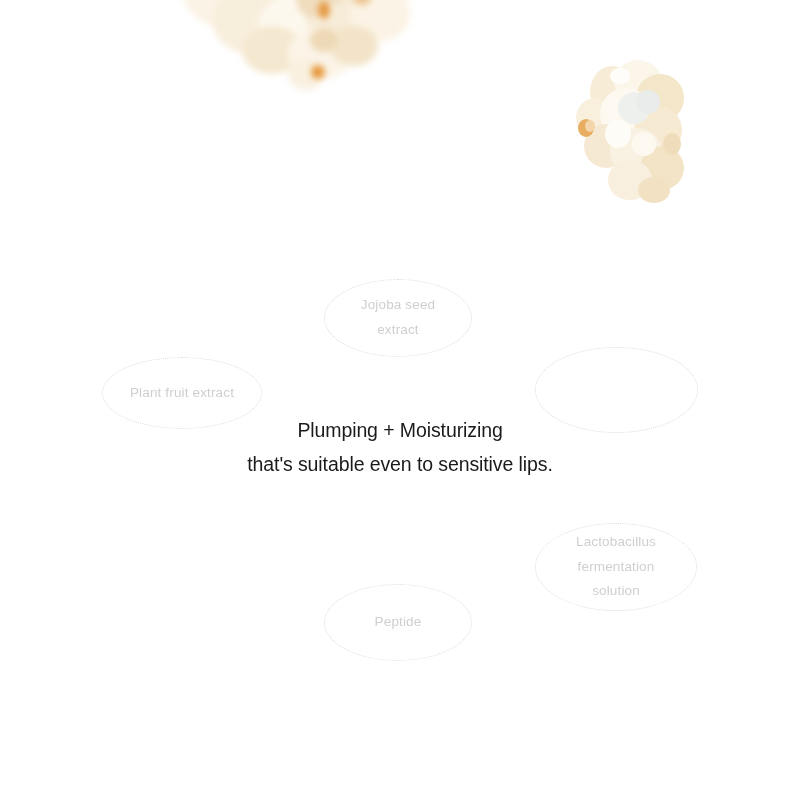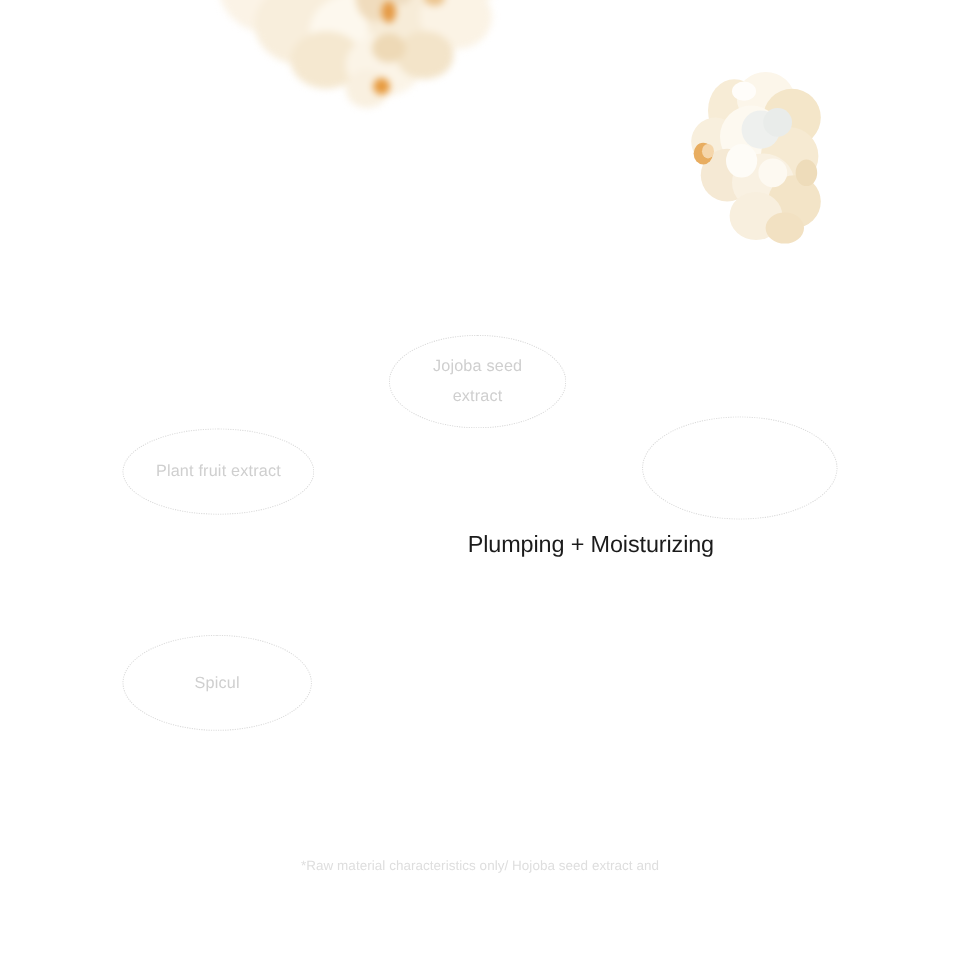--- a/index.html
+++ b/index.html
@@ -81,27 +81,26 @@
   .bubble-spicul      { left:   7px; top: 261px; width: 158px; height:  80px; }
   .bubble-lacto       { left: 440px; top: 255px; width: 162px; height:  88px; }
   .bubble-peptide     { left: 229px; top: 316px; width: 148px; height:  77px; }
 
   
   .center-copy {
     position: absolute;
     left: 110px;
     top: 146px;
     width: 390px;
-    text-align: right;
+    text-align: center;
     color: #1b1b1b;
     font-size: 19.5px;
     line-height: 1.72;
     letter-spacing: -.1px;
     white-space: nowrap;
-    margin-top: 24px;
   }
   .center-copy .line { display: block; }
 
   
   .footnote {
     position: absolute;
     left: 0;
     top: 712px;
     width: 800px;
     text-align: center;
@@ -190,31 +189,38 @@
         <span>Jojoba seed</span>
         <span>extract</span>
       </div>
     </div>
 
     <div class="bubble bubble-pomegranate">
       <div>
       </div>
     </div>
 
-    <div class="bubble bubble-spicul">
-      <div>
-        <span>Spicul</span>
-      </div>
-    </div>
-
-
+
+    <div class="bubble bubble-lacto">
+      <div>
+        <span>Lactobacillus</span>
+        <span>fermentation</span>
+        <span>solution</span>
+      </div>
+    </div>
+
+    <div class="bubble bubble-peptide">
+      <div>
+        <span>Peptide</span>
+      </div>
+    </div>
 
     <div class="center-copy">
       <span class="line">Plumping + Moisturizing</span>
+      <span class="line">that's suitable even to sensitive lips.</span>
     </div>
 
   </div>
 
   <div class="footnote">
-    <span class="line">*Raw material characteristics only/ Hojoba seed extract and</span>
   </div>
 
 </div>
 
 </body></html>

